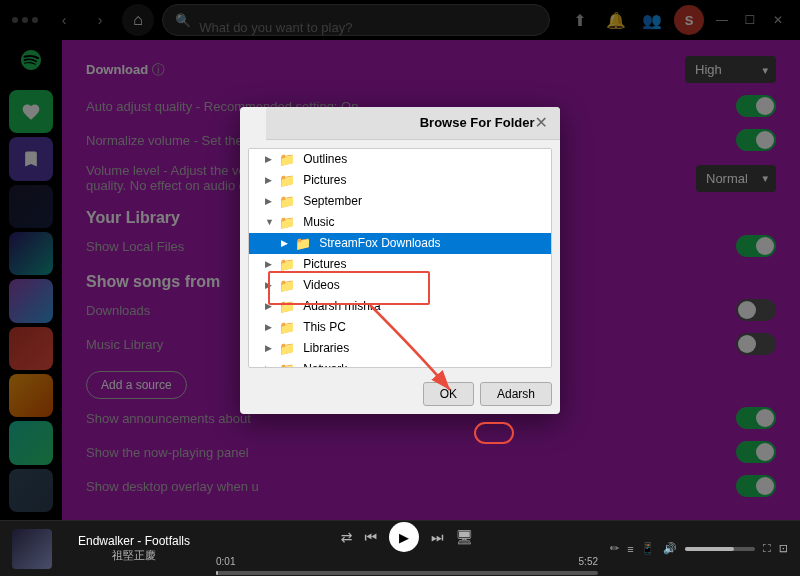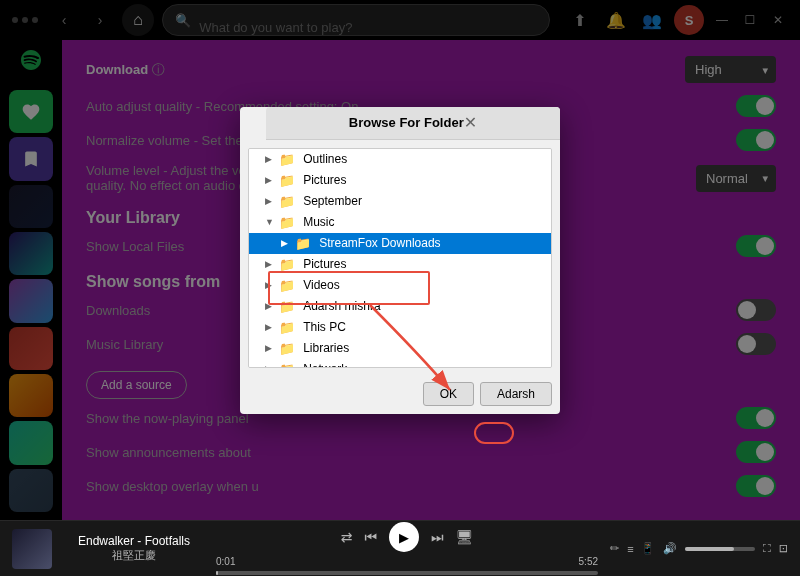--- a/index.html
+++ b/index.html
@@ -74,21 +74,21 @@
     .progress-bar { width: 100%; max-width: 400px; height: 4px; background: #535353; border-radius: 2px; position: relative; }
     .progress-fill { height: 100%; background: #b3b3b3; border-radius: 2px; }
     .time-labels { display: flex; justify-content: space-between; width: 100%; max-width: 400px; font-size: 10px; color: #b3b3b3; }
     .player-right { display: flex; align-items: center; gap: 8px; }
     .vol-bar { width: 70px; height: 4px; background: #535353; border-radius: 2px; }
     .vol-fill { height: 100%; background: #b3b3b3; border-radius: 2px; }
 
     
     .dialog-overlay { position: absolute; top: 0; left: 0; right: 0; bottom: 56px; background: rgba(0,0,0,0.5); display: flex; align-items: center; justify-content: center; z-index: 100; }
     .dialog { background: #f0f0f0; border-radius: 4px; width: 320px; padding: 0; box-shadow: 0 8px 32px rgba(0,0,0,0.5); color: #000; }
-    .dialog-header { display: flex; align-items: center; justify-content: center; padding: 8px 12px; background: #e0e0e0; border-radius: 4px 4px 0 0; border-bottom: 1px solid #ccc; margin-left: 26px; }
+    .dialog-header { display: flex; align-items: center; justify-content: flex-end; padding: 8px 12px; background: #e0e0e0; border-radius: 4px 4px 0 0; border-bottom: 1px solid #ccc; margin-left: 26px; }
     .dialog-title { font-size: 13px; font-weight: 600; color: #000; }
     .dialog-close { background: none; border: none; font-size: 16px; cursor: pointer; color: #666; line-height: 1; }
     .dialog-body { padding: 8px; }
     .folder-tree { background: #fff; border: 1px solid #ccc; border-radius: 2px; height: 220px; overflow-y: auto; font-size: 12px; }
     .folder-tree::-webkit-scrollbar { width: 8px; }
     .folder-tree::-webkit-scrollbar-track { background: #f0f0f0; }
     .folder-tree::-webkit-scrollbar-thumb { background: #aaa; }
     .tree-item { display: flex; align-items: center; padding: 3px 8px; cursor: pointer; gap: 4px; white-space: nowrap; }
     .tree-item.selected { background: #0078d4; color: #fff; }
     .dialog-footer { display: flex; justify-content: flex-end; gap: 6px; padding: 6px 8px 8px; }
@@ -208,25 +208,25 @@
     </div>
     <div class="section-row">
       <span class="section-label">Music Library</span>
       <div class="toggle off"></div>
     </div>
     <div style="margin:8px 0;">
       <button class="add-source-btn">Add a source</button>
     </div>
 
     <div class="section-row">
+      <span class="section-label">Show announcements about</span>
+      <div class="toggle on"></div>
+    </div>
+    <div class="section-row">
       <span class="section-label">Show the now-playing panel</span>
-      <div class="toggle on"></div>
-    </div>
-    <div class="section-row">
-      <span class="section-label">Show announcements about</span>
       <div class="toggle on"></div>
     </div>
     <div class="section-row">
       <span class="section-label">Show desktop overlay when u</span>
       <div class="toggle on"></div>
     </div>
 
   </div>
 </div>
 

